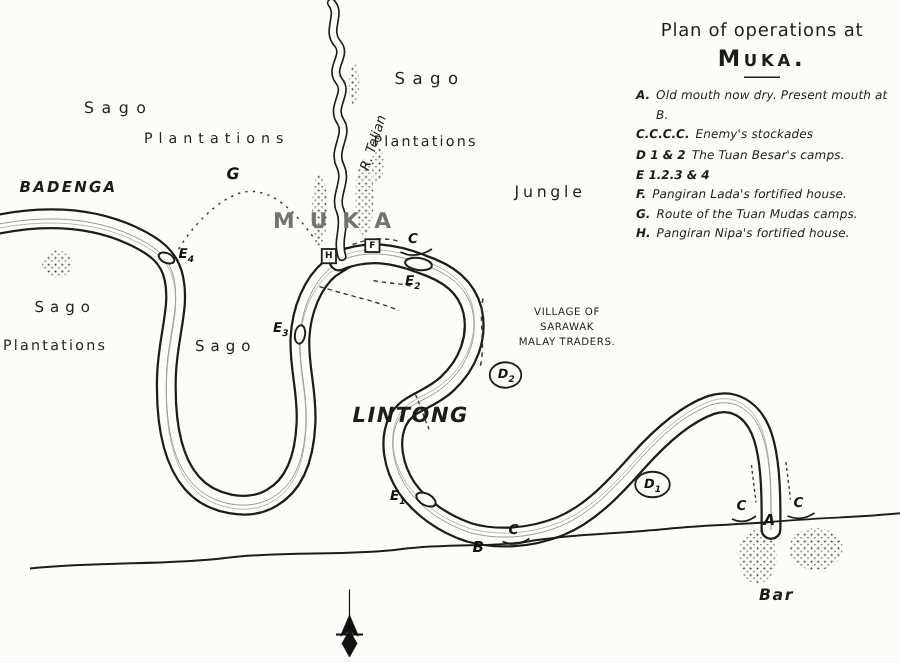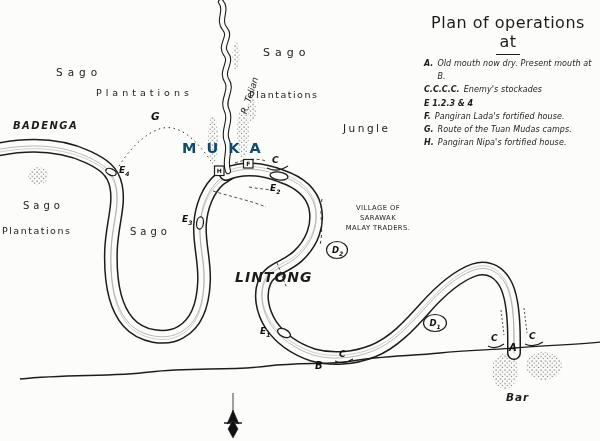--- a/index.html
+++ b/index.html
@@ -7,30 +7,30 @@
          font-family:"DejaVu Sans",sans-serif;color:#1c1c1c;}
   .art{position:absolute;left:0;top:0;}
   .lbl{position:absolute;white-space:nowrap;line-height:1;}
   .hand{font-style:italic;}
   .b{font-weight:bold;}
   .caps{text-transform:uppercase;}
   
   .sago{font-size:10.5px;letter-spacing:5px;color:#222;}
   .plant{font-size:9.5px;letter-spacing:4px;color:#222;}
   .plant-tight{font-size:9.5px;letter-spacing:1.5px;color:#222;}
-  .muka{font-size:14.5px;font-weight:600;letter-spacing:10px;color:#0c4a6e;}
+  .muka{font-size:14.5px;font-weight:600;letter-spacing:10px;color:#737373;}
   .jungle{font-size:10.5px;letter-spacing:2.5px;}
   .mk{position:absolute;font-weight:bold;font-style:italic;font-size:9px;line-height:1;color:#111;}
   .mk sub{font-size:6px;line-height:0;}
   .sq-letter{position:absolute;font-size:6px;font-weight:bold;text-align:center;line-height:1;color:#111;}
   .d-label{position:absolute;text-align:center;font-weight:bold;font-style:italic;font-size:8.5px;line-height:1;color:#111;}
   .d-label sub{font-size:6px;line-height:0;}
   
   .titlebox{position:absolute;left:420px;top:13px;width:176px;text-align:center;}
-  .title-line1{font-size:16px;letter-spacing:0.5px;}
+  .title-line1{font-size:12px;letter-spacing:0.5px;}
   .title-line2{font-size:15px;font-weight:bold;font-variant:small-caps;letter-spacing:2.5px;margin-top:3px;}
   .title-rule{width:24px;border-top:1.2px solid #1c1c1c;margin:3px auto 0 auto;}
   .legend{position:absolute;left:424px;top:57px;width:174px;}
   .legend-row{display:flex;gap:4px;line-height:13.2px;font-size:8px;font-style:italic;}
   .legend-key{font-weight:bold;flex:none;}
   .legend-text{letter-spacing:0.1px;}
   .village{position:absolute;left:337px;top:203px;width:82px;text-align:center;
            font-size:6.8px;text-transform:uppercase;line-height:1.5;letter-spacing:0.4px;}
   .telian{position:absolute;left:239px;top:112px;font-size:9px;font-style:italic;
           transform:rotate(-72deg);transform-origin:0 0;white-space:nowrap;}
@@ -113,31 +113,36 @@
     <g stroke="#111" fill="#111">
       <line x1="233" y1="393" x2="233" y2="417" stroke-width="0.8"></line>
       <polygon points="233,410 239,424 233,421 227,424" stroke-width="0.5"></polygon>
       <polygon points="233,420 238,429 233,438 228,429" stroke-width="0.5"></polygon>
       <line x1="224" y1="423" x2="242" y2="423" stroke-width="1.4"></line>
     </g>
   </svg>
 
   <div class="titlebox">
     <div class="title-line1">Plan of operations at</div>
+    <div class="title-line2">Muka.</div>
     <div class="title-rule"></div>
   </div>
 
   <div class="legend">
     <div class="legend-row">
       <span class="legend-key">A.</span>
       <span class="legend-text">Old mouth now dry. Present mouth at B.</span>
     </div>
     <div class="legend-row">
       <span class="legend-key">C.C.C.C.</span>
       <span class="legend-text">Enemy's stockades</span>
+    </div>
+    <div class="legend-row">
+      <span class="legend-key">D 1 &amp; 2</span>
+      <span class="legend-text">The Tuan Besar's camps.</span>
     </div>
     <div class="legend-row">
       <span class="legend-key">E 1.2.3 &amp; 4</span>
     </div>
     <div class="legend-row">
       <span class="legend-key">F.</span>
       <span class="legend-text">Pangiran Lada's fortified house.</span>
     </div>
     <div class="legend-row">
       <span class="legend-key">G.</span>

